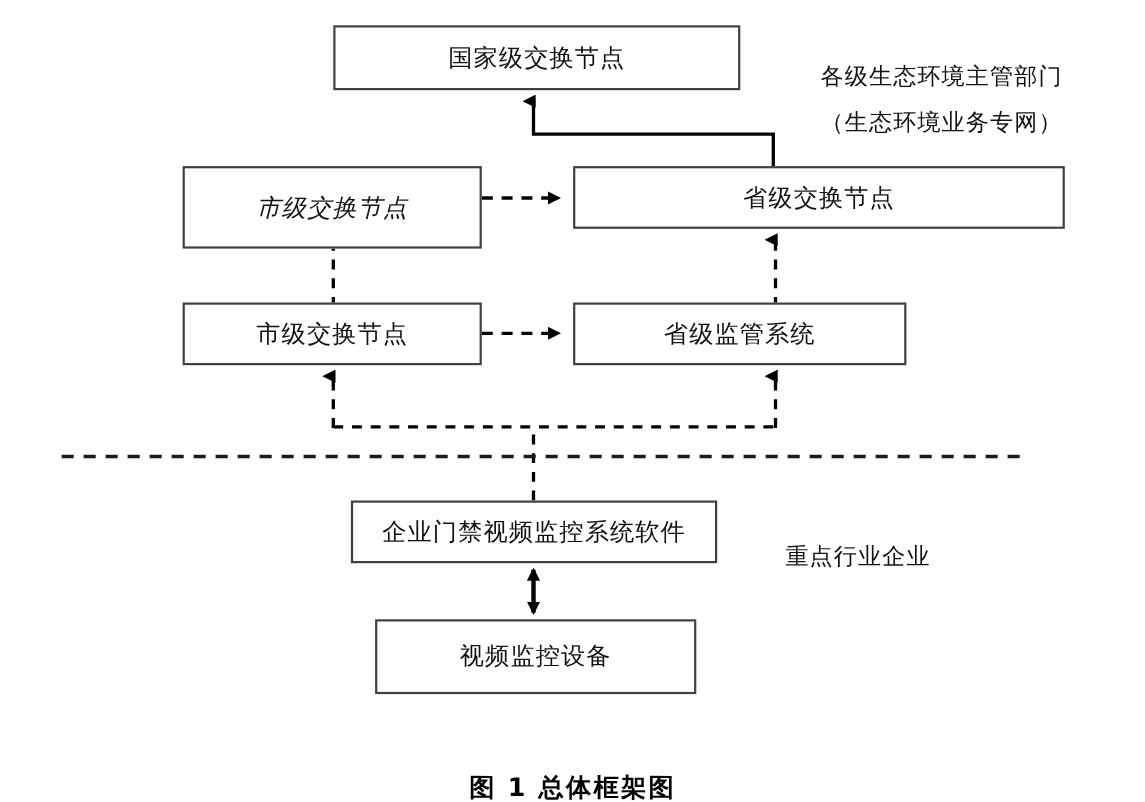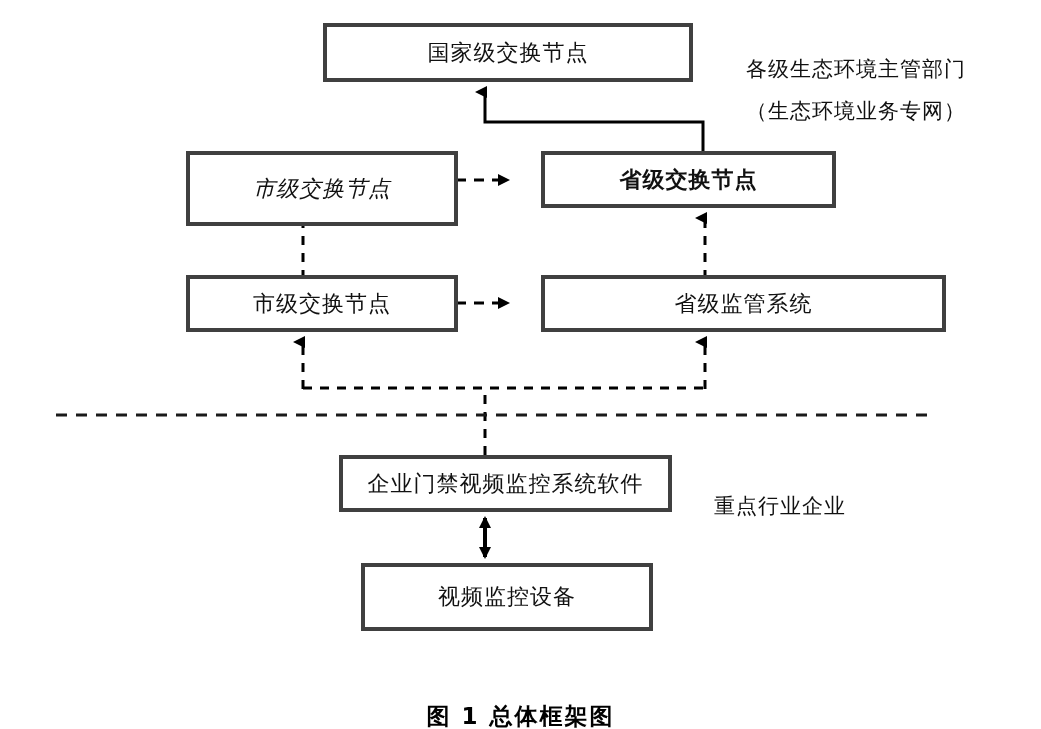--- a/index.html
+++ b/index.html
@@ -22,32 +22,31 @@
     position: absolute;
     left: 0;
     top: 0;
     width: 1041px;
     height: 729px;
     pointer-events: none;
   }
   .node {
     position: absolute;
     box-sizing: border-box;
-    border: 4px solid #404040;
+    border: 2px solid #404040;
     background: #ffffff;
     display: flex;
     align-items: center;
     justify-content: center;
     text-align: center;
     font-family: "DejaVu Serif", "Liberation Serif", serif;
     font-size: 22px;
     letter-spacing: 1px;
     color: #111111;
     z-index: 2;
-    margin-left: 20px;
   }
   .free-label {
     position: absolute;
     font-family: "DejaVu Serif", "Liberation Serif", serif;
     font-size: 21px;
     letter-spacing: 1px;
     color: #111111;
     white-space: nowrap;
     z-index: 3;
   }
@@ -127,29 +126,29 @@
   </svg>
 
   <div class="node" style="left:303px; top:23px; width:370px; height:59px;">
     <span>国家级交换节点</span>
   </div>
 
   <div class="node" style="left:166px; top:151px; width:272px; height:75px;font-style:italic;">
     <span>市级交换节点</span>
   </div>
 
-  <div class="node" style="left:521px; top:151px; width:295px; height:57px;font-weight:bold;">
+  <div class="node" style="left:521px; top:151px; width:447px; height:57px;">
     <span>省级交换节点</span>
   </div>
 
   <div class="node" style="left:166px; top:275px; width:272px; height:57px;">
     <span>市级交换节点</span>
   </div>
 
-  <div class="node" style="left:521px; top:275px; width:405px; height:57px;">
+  <div class="node" style="left:521px; top:275px; width:303px; height:57px;">
     <span>省级监管系统</span>
   </div>
 
   <div class="node" style="left:319px; top:455px; width:333px; height:57px;">
     <span>企业门禁视频监控系统软件</span>
   </div>
 
   <div class="node" style="left:341px; top:563px; width:292px; height:68px;">
     <span>视频监控设备</span>
   </div>

